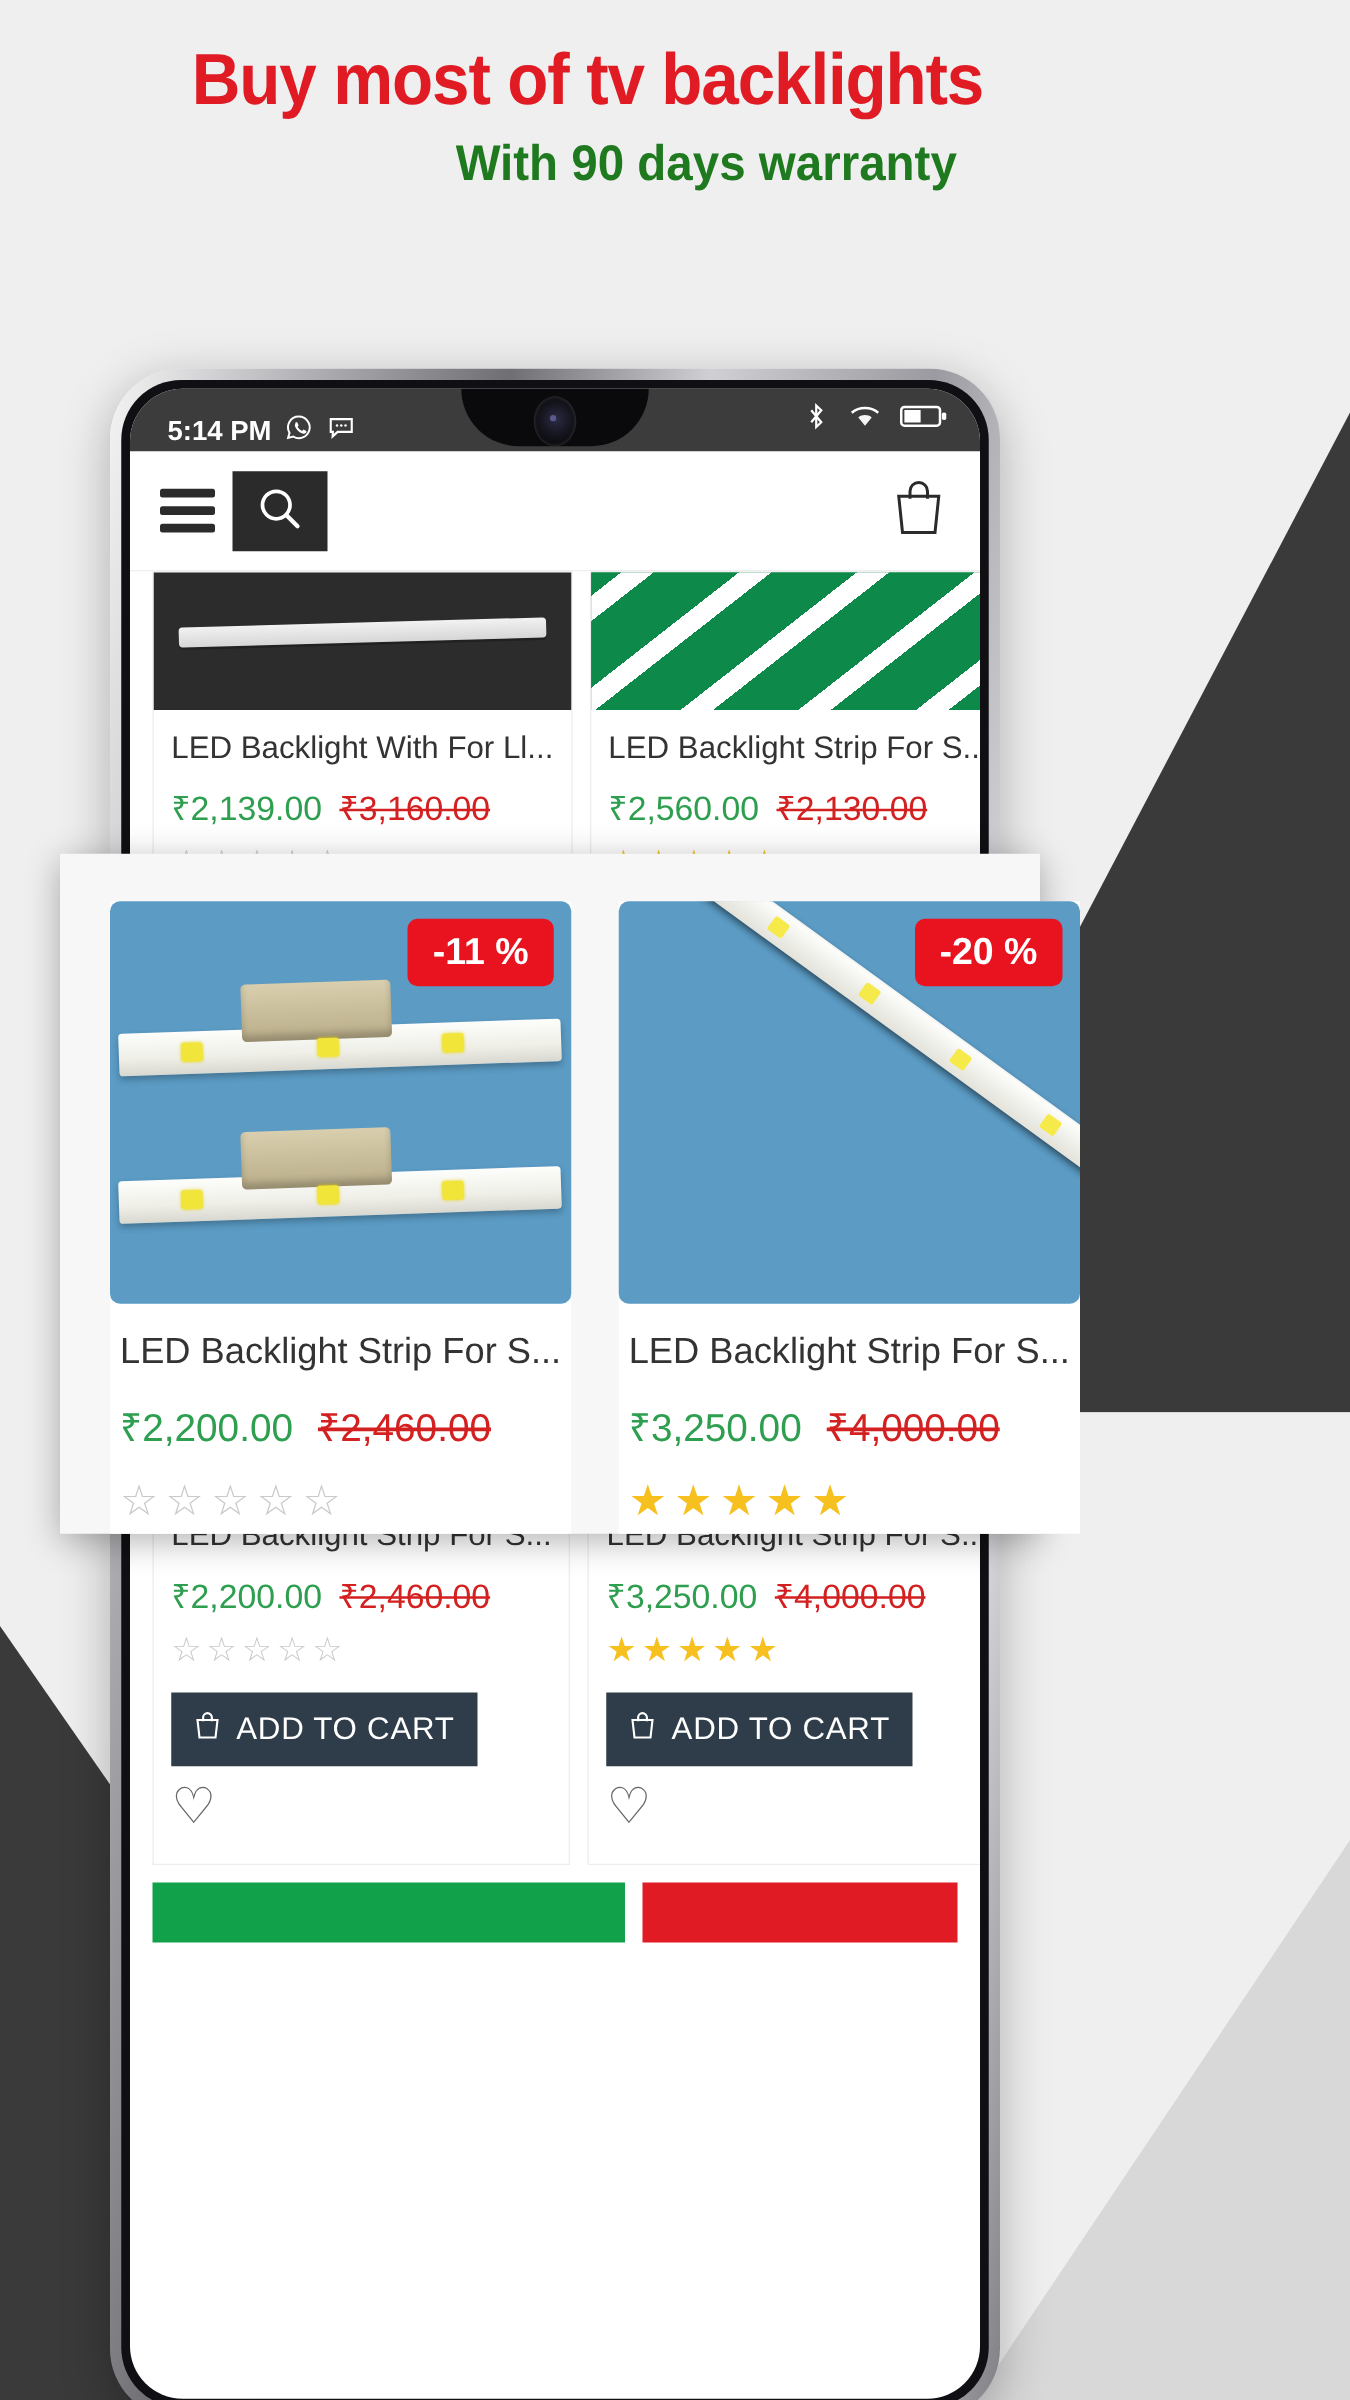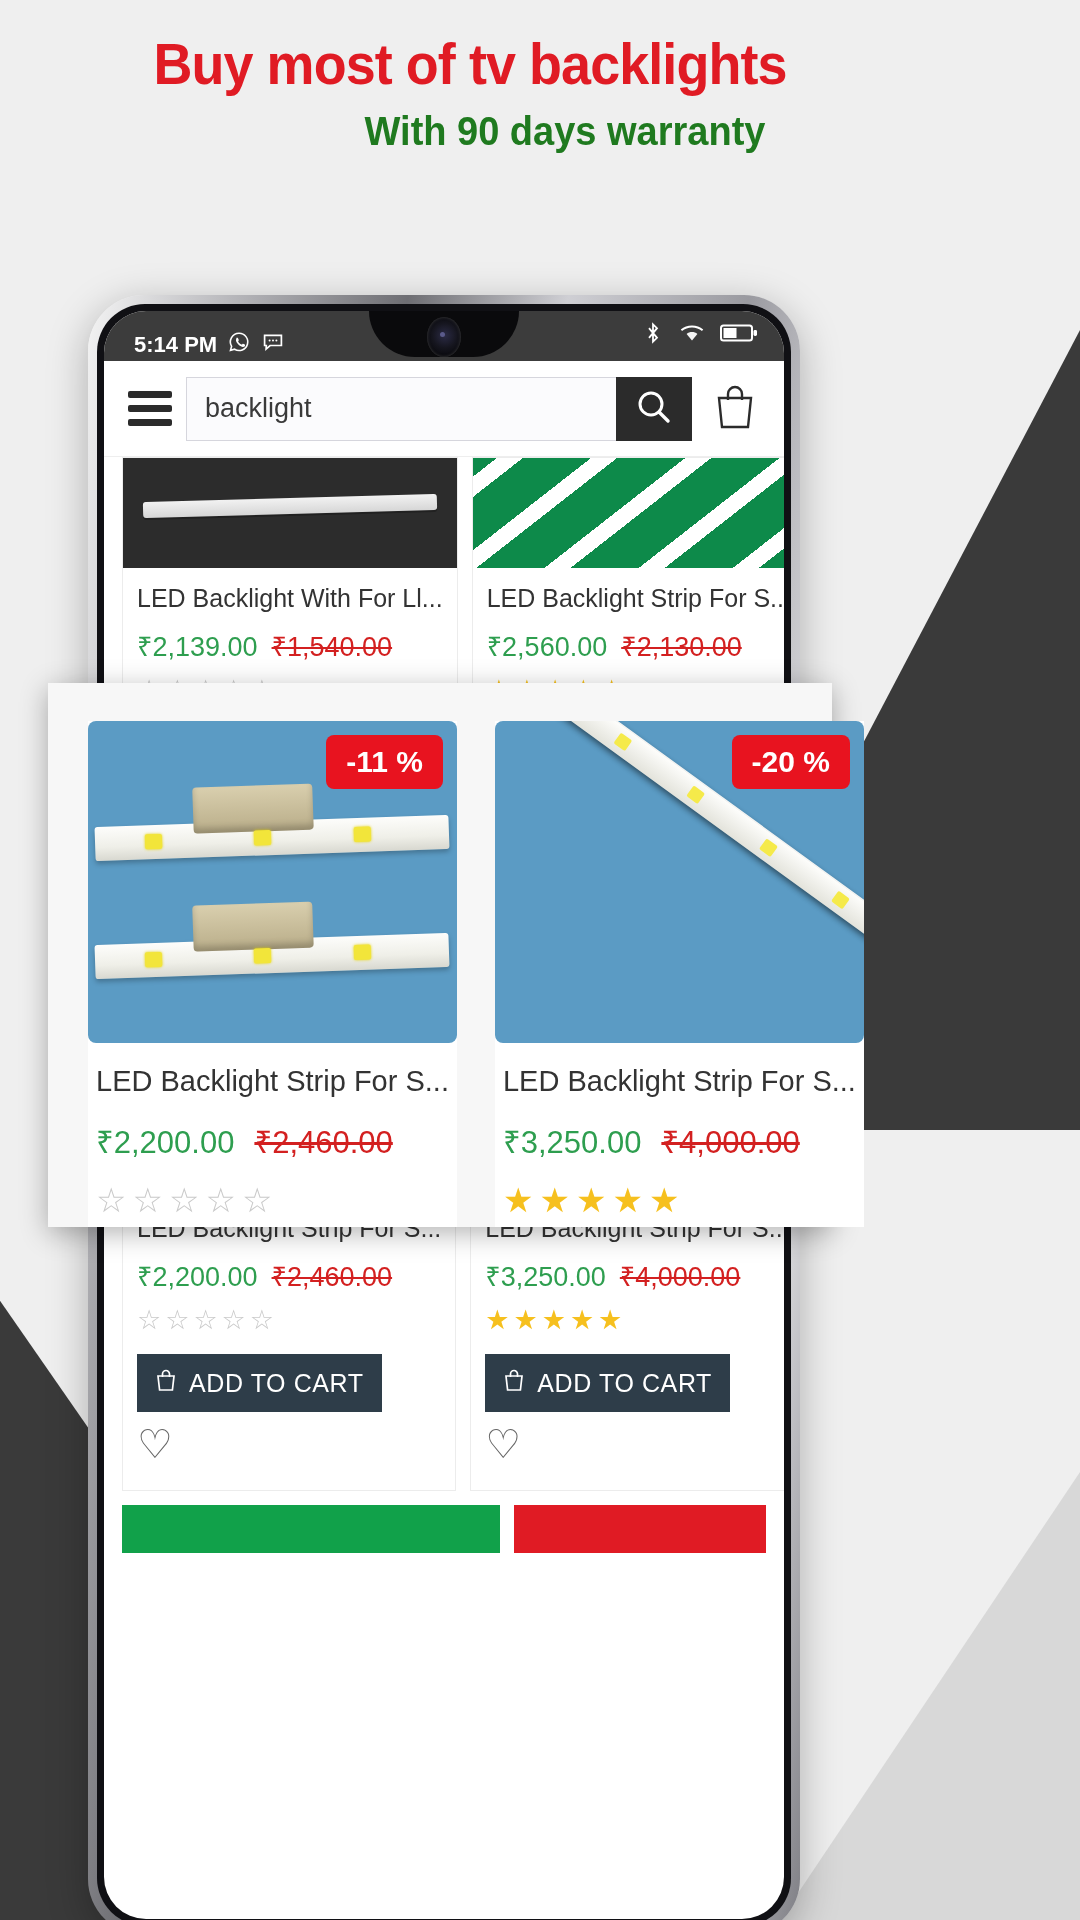--- a/index.html
+++ b/index.html
@@ -269,21 +269,20 @@
       </div>
     </div>
 
     <div class="search-header">
       <div class="hamburger">
         <span></span>
         <span></span>
         <span></span>
       </div>
       <div class="search-wrap">
-        <input class="search-input" readonly="" value="backlight" style="">
         <button class="search-btn">
           <span>
             <svg width="42" height="42" viewBox="0 0 42 42">
                   <circle cx="18" cy="18" r="11" fill="none" stroke="#fff" stroke-width="3"></circle>
                   <line x1="26" y1="26" x2="35" y2="35" stroke="#fff" stroke-width="3.4" stroke-linecap="round"></line>
                 </svg>
           </span>
         </button>
       </div>
       <div class="cart-btn">
@@ -296,21 +295,21 @@
       </div>
     </div>
 
     <div class="grid">
       <div class="pcard">
         <div class="pimg dark"></div>
         <div class="pbody">
           <div class="ptitle">LED Backlight With For Ll...</div>
           <div class="prow">
             <span class="pnew">₹2,139.00</span>
-            <span class="pold">₹1,540.00</span>
+            <span class="pold">₹3,160.00</span>
           </div>
           <div class="stars empty">☆☆☆☆☆</div>
         </div>
       </div>
       <div class="pcard">
         <div class="pimg green"></div>
         <div class="pbody">
           <div class="ptitle">LED Backlight Strip For S...</div>
           <div class="prow">
             <span class="pnew">₹2,560.00</span>

